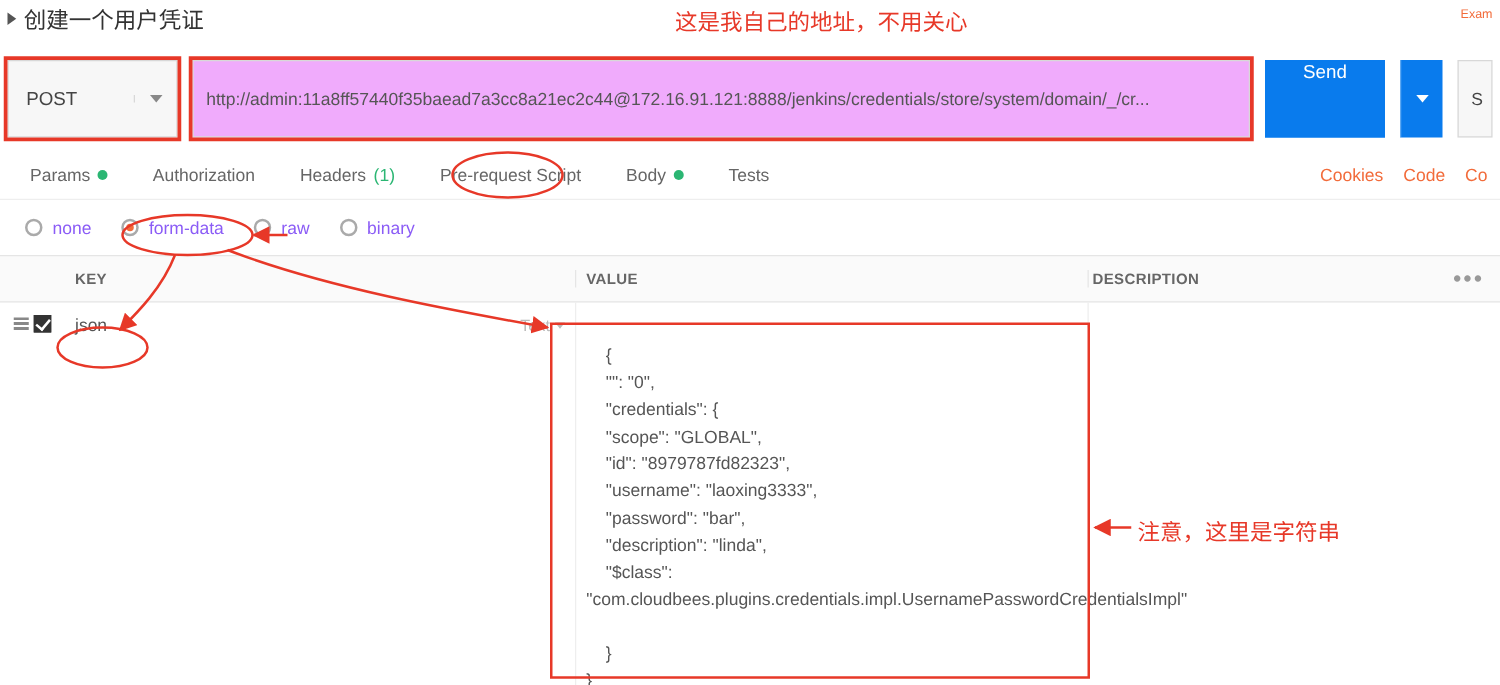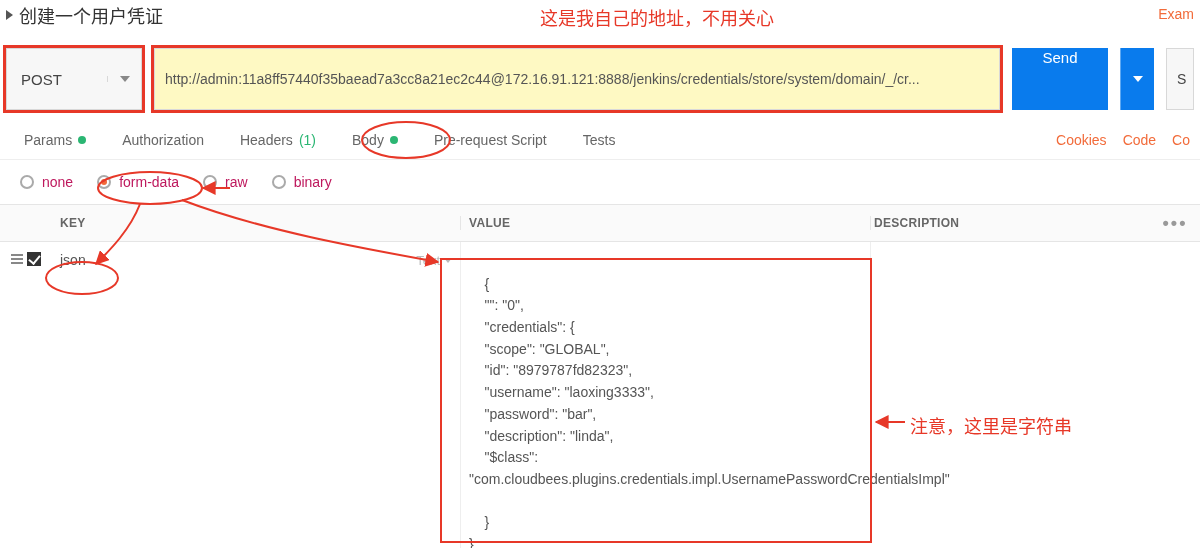--- a/index.html
+++ b/index.html
@@ -5,34 +5,34 @@
   * { box-sizing: border-box; margin: 0; padding: 0; font-family: "Helvetica Neue", Arial, "Noto Sans CJK SC", sans-serif; }
   body { width: 1200px; height: 548px; background: #fff; color: #555; font-size: 14px; position: relative; overflow: hidden; }
 
   
   .title-row { display: flex; align-items: center; height: 28px; padding: 2px 6px 0 6px; }
   .caret-right {
     width: 0; height: 0; border-top: 5px solid transparent; border-bottom: 5px solid transparent;
     border-left: 7px solid #555; margin-right: 6px;
   }
   .title-text { font-size: 18px; color: #333; }
-  .cut-link-right { position: absolute; right: 6px; top: 6px; color: #f26b3a; font-size: 14px; }
+  .cut-link-right { position: absolute; right: 6px; top: 6px; color: #f26b3a; font-size: 10px; }
 
   
   .req-row { display:flex; align-items:stretch; padding:20px 6px 10px 6px; gap:12px; height:92px;}
   .method-box {
     width: 136px; border:1px solid #d8d8d8; display:flex; align-items:center; background:#f7f7f7;
     outline: 3px solid #e73828; outline-offset: 0px;
   }
   .method-label { flex:1; padding-left:14px; font-size:15px; color:#444; }
   .method-dd { width:34px; border-left:1px solid #d8d8d8; display:flex; align-items:center; justify-content:center; }
   .caret-down { width:0; height:0; border-left:5px solid transparent; border-right:5px solid transparent; border-top:6px solid #888; }
 
   .url-box {
-    flex:1; border:1px solid #d8d8d8; background:#fef9c3; display:flex; align-items:center; padding:0 10px;
+    flex:1; border:1px solid #d8d8d8; background:#f0abfc; display:flex; align-items:center; padding:0 10px;
     outline:3px solid #e73828; color:#555; white-space:nowrap; overflow:hidden; text-overflow:ellipsis; font-size:14px;
   }
 
   .send-btn {
     width:96px; background:#097bed; color:#fff; display:flex; align-items:flex-start; justify-content:center;
     font-size:15px; border:1px solid #097bed;
   }
   .send-dd { width:34px; background:#097bed; border-left:1px solid rgba(255,255,255,.35); display:flex; align-items:center; justify-content:center;}
   .send-dd .caret-down{ border-top-color:#fff;}
   .save-stub{ width:28px; border:1px solid #d8d8d8; background:#f7f7f7; display:flex; align-items:center; padding-left:10px; color:#444;}
@@ -40,21 +40,21 @@
   
   .tabs-row { display:flex; align-items:center; padding:0 6px; height:40px; border-bottom:1px solid #eee; position:relative;}
   .tab { padding:0 18px; color:#666; display:flex; align-items:center; gap:6px; height:100%; cursor:pointer; font-size:14px;}
   .dot { width:8px; height:8px; border-radius:50%; background:#2bb673; display:inline-block;}
   .count { color:#2bb673; }
   .tab.body { position:relative; }
   .tabs-right { margin-left:auto; display:flex; gap:16px; color:#f26b3a; font-size:14px; padding-right:4px;}
 
   
   .body-types { display:flex; align-items:center; gap:24px; padding:10px 20px; height:44px;}
-  .radio { display:flex; align-items:center; gap:8px; color:#be185d; position:relative;}
+  .radio { display:flex; align-items:center; gap:8px; color:#8b5cf6; position:relative;}
   .rdot { width:14px; height:14px; border:2px solid #aaa; border-radius:50%; background:#fff; display:inline-block; position:relative;}
   .rdot.sel::after{content:""; position:absolute; left:2px; top:2px; width:6px; height:6px; background:#f26b3a; border-radius:50%;}
 
   
   .kv-head { display:flex; border-top:1px solid #e5e5e5; border-bottom:1px solid #e5e5e5; background:#fafafa; height:38px; align-items:center; font-size:12px; font-weight:600; color:#666; letter-spacing:.3px;}
   .col-handle{ width:52px;}
   .col-key{ width:408px; padding-left:8px;}
   .col-val{ width:410px; padding-left:8px; border-left:1px solid #e5e5e5;}
   .col-desc{ flex:1; padding-left:3px; border-left:1px solid #e5e5e5;}
   .col-more{ width:50px; text-align:center; color:#999; letter-spacing:2px; font-size:18px;}
@@ -113,27 +113,27 @@
     <span>Params</span>
       <span class="dot"></span>
   </div>
   <div class="tab">
       <span>Authorization</span>
     </div>
   <div class="tab">
     <span>Headers</span>
     <span class="count">(1)</span>
   </div>
+  <div class="tab">
+      <span>Pre-request Script</span>
+    </div>
   <div class="tab body">
     <span>Body</span>
       <span class="dot"></span>
   </div>
-  <div class="tab">
-      <span>Pre-request Script</span>
-    </div>
   <div class="tab">
       <span>Tests</span>
     </div>
   <div class="tabs-right">
     <span>Cookies</span>
     <span>Code</span>
     <span>Co</span>
   </div>
 </div>
 

